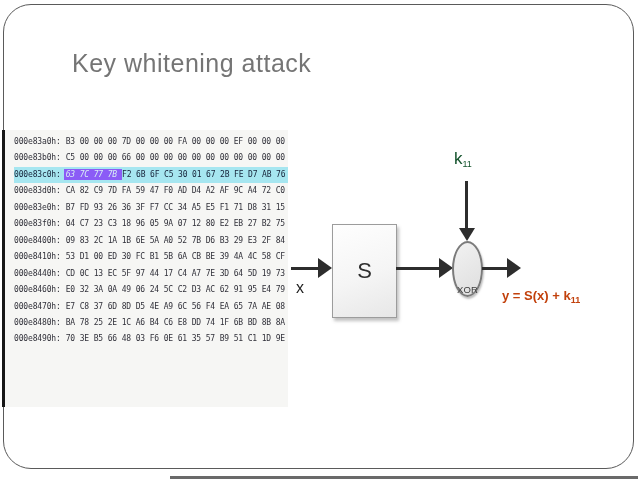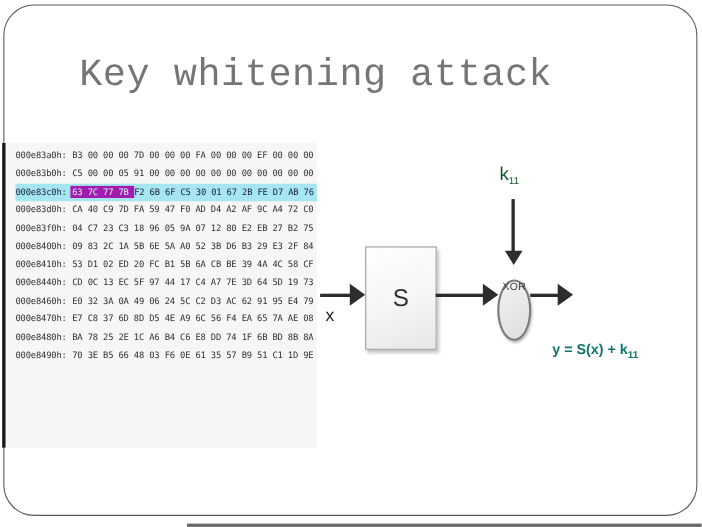--- a/index.html
+++ b/index.html
@@ -7,39 +7,39 @@
     width:638px;height:479px;position:relative;overflow:hidden;
     background:#ffffff;font-family:"Liberation Sans",sans-serif;
   }
   .slide-card{
     position:absolute;left:3px;top:4px;width:631px;height:465px;
     box-sizing:border-box;border:1.5px solid #5a5a5a;border-radius:28px;
     background:#ffffff;
   }
   .slide-title{
     position:absolute;left:72px;top:50px;
-    font-size:35px;line-height:1.05;color:#757575;letter-spacing:0.5px;font-family:Liberation Mono, monospace;
+    font-size:25px;line-height:1.05;color:#757575;letter-spacing:0.5px;
   }
   
   .hex-panel{
     position:absolute;left:2px;top:130px;width:286px;height:277px;
     box-sizing:border-box;background:#f6f6f4;
     border-left:3px solid #161616;
     padding:4px 0 0 9px;
   }
   .hexrow{
     white-space:pre;line-height:16.45px;
     font-family:"DejaVu Sans Mono",monospace;font-size:8px;
     letter-spacing:-0.15px;color:#31313a;
   }
   .hexrow .addr{margin-right:5px;}
   .hexrow.hl{background:#a6e6f0;width:max-content;padding-right:3px;color:#152238;}
   .hexrow.hl .sel{
-    background:#a21caf;color:#d9eef5;
-    padding:1px 5px 1px 2px;margin-left:-2px;
+    background:#8b5cf6;color:#d9eef5;
+    padding:1px 5px 1px 2px;margin-left:-2px;font-style:italic;
   }
   
   .arrow-line{position:absolute;height:3px;background:#2d2d2d;}
   .arrow-head-right{
     position:absolute;width:0;height:0;
     border-top:10px solid transparent;border-bottom:10px solid transparent;
     border-left:14px solid #2d2d2d;
   }
   .varrow-line{position:absolute;left:465px;top:181px;width:3px;height:48px;background:#2d2d2d;}
   .varrow-head{
@@ -54,52 +54,53 @@
   .k-label .subnum,.y-label .subnum{font-size:9px;vertical-align:-3px;}
   .sbox{
     position:absolute;left:332px;top:224px;width:65px;height:94px;
     box-sizing:border-box;border:1.5px solid #9c9c9c;
     background:linear-gradient(160deg,#fefefe 0%,#f5f5f5 55%,#e7e7e7 100%);
     box-shadow:2px 3px 3px rgba(80,80,80,0.35);
     display:flex;align-items:center;justify-content:center;
     font-size:22px;color:#2f2f2f;
   }
   .xor-node{
-    position:absolute;left:452px;top:254px;width:31px;height:56px;
+    position:absolute;left:452px;top:241px;width:31px;height:56px;
     box-sizing:border-box;border:2px solid #7b7b7b;border-radius:50%;
     background:linear-gradient(145deg,#f2f2f2,#dedede);
     box-shadow:1px 2px 2px rgba(0,0,0,0.25);
-    display:flex;align-items:flex-start;justify-content:center;
+    display:flex;align-items:flex-end;justify-content:center;
     font-size:9.5px;color:#3d3d3d;letter-spacing:0.2px;
   }
   .x-label{position:absolute;left:296px;top:279px;font-size:16px;color:#1f1f1f;}
   .y-label{
     position:absolute;left:502px;top:288px;
-    font-size:13px;font-weight:bold;color:#0f766e;margin-top:22px;
+    font-size:13px;font-weight:bold;color:#c2410c;
   }
   .bottom-strip{
     position:absolute;left:170px;top:476px;width:468px;height:3px;
     background:#505050;opacity:0.85;
   }
 </style>
 </head>
 <body>
 
 <div class="slide-card"></div>
 
 <div class="slide-title">Key whitening attack</div>
 
 <div class="hex-panel">
   <div class="hexrow"><span class="addr">000e83a0h:</span><span>B3 00 00 00 7D 00 00 00 FA 00 00 00 EF 00 00 00</span></div>
-  <div class="hexrow"><span class="addr">000e83b0h:</span><span>C5 00 00 05 91 00 00 00 00 00 00 00 00 00 00 00</span></div>
+  <div class="hexrow"><span class="addr">000e83b0h:</span><span>C5 00 00 00 66 00 00 00 00 00 00 00 00 00 00 00</span></div>
   <div class="hexrow hl"><span class="addr">000e83c0h:</span><span class="sel">63 7C 77 7B</span><span>F2 6B 6F C5 30 01 67 2B FE D7 AB 76</span></div>
-  <div class="hexrow"><span class="addr">000e83d0h:</span><span>CA 40 C9 7D FA 59 47 F0 AD D4 A2 AF 9C A4 72 C0</span></div>
+  <div class="hexrow"><span class="addr">000e83d0h:</span><span>CA 82 C9 7D FA 59 47 F0 AD D4 A2 AF 9C A4 72 C0</span></div>
+  <div class="hexrow"><span class="addr">000e83e0h:</span><span>B7 FD 93 26 36 3F F7 CC 34 A5 E5 F1 71 D8 31 15</span></div>
   <div class="hexrow"><span class="addr">000e83f0h:</span><span>04 C7 23 C3 18 96 05 9A 07 12 80 E2 EB 27 B2 75</span></div>
-  <div class="hexrow"><span class="addr">000e8400h:</span><span>09 83 2C 1A 5B 6E 5A A0 52 3B D6 B3 29 E3 2F 84</span></div>
-  <div class="hexrow"><span class="addr">000e8410h:</span><span>53 D1 02 ED 20 FC B1 5B 6A CB BE 39 4A 4C 58 CF</span></div>
+  <div class="hexrow"><span class="addr">000e8400h:</span><span>09 83 2C 1A 1B 6E 5A A0 52 7B D6 B3 29 E3 2F 84</span></div>
+  <div class="hexrow"><span class="addr">000e8410h:</span><span>53 D1 00 ED 30 FC B1 5B 6A CB BE 39 4A 4C 58 CF</span></div>
   <div class="hexrow"><span class="addr">000e8440h:</span><span>CD 0C 13 EC 5F 97 44 17 C4 A7 7E 3D 64 5D 19 73</span></div>
   <div class="hexrow"><span class="addr">000e8460h:</span><span>E0 32 3A 0A 49 06 24 5C C2 D3 AC 62 91 95 E4 79</span></div>
   <div class="hexrow"><span class="addr">000e8470h:</span><span>E7 C8 37 6D 8D D5 4E A9 6C 56 F4 EA 65 7A AE 08</span></div>
   <div class="hexrow"><span class="addr">000e8480h:</span><span>BA 78 25 2E 1C A6 B4 C6 E8 DD 74 1F 6B BD 8B 8A</span></div>
   <div class="hexrow"><span class="addr">000e8490h:</span><span>70 3E B5 66 48 03 F6 0E 61 35 57 B9 51 C1 1D 9E</span></div>
 </div>
 
 <div class="k-label"><span>k</span><span class="subnum">11</span></div>
 
 <div class="varrow-line"></div>

